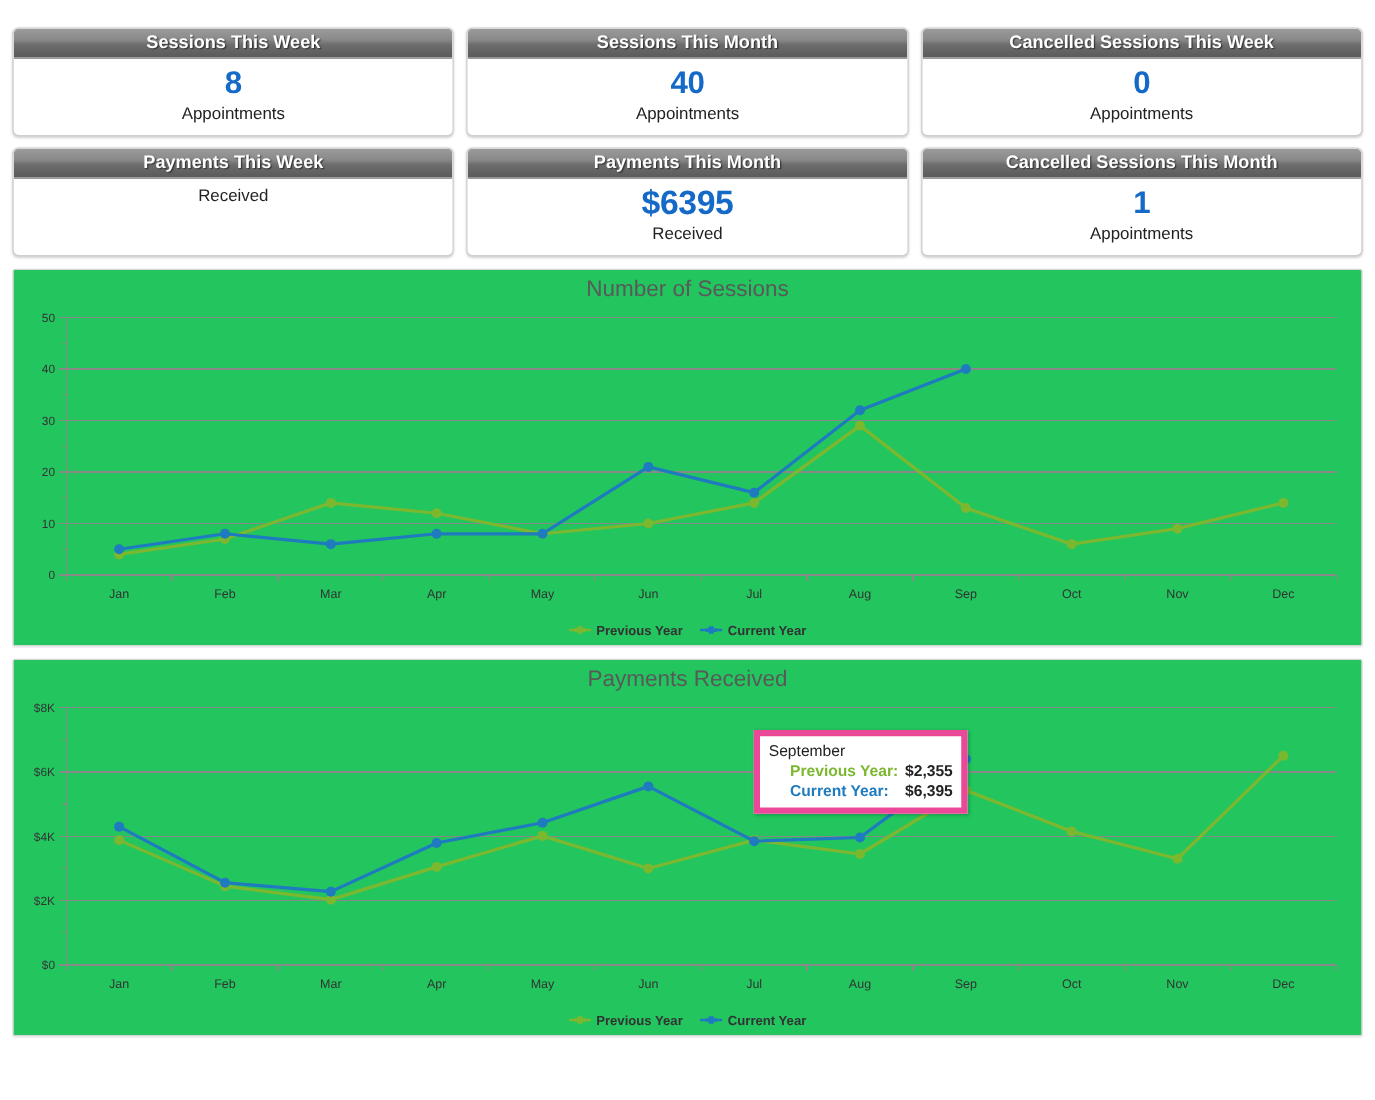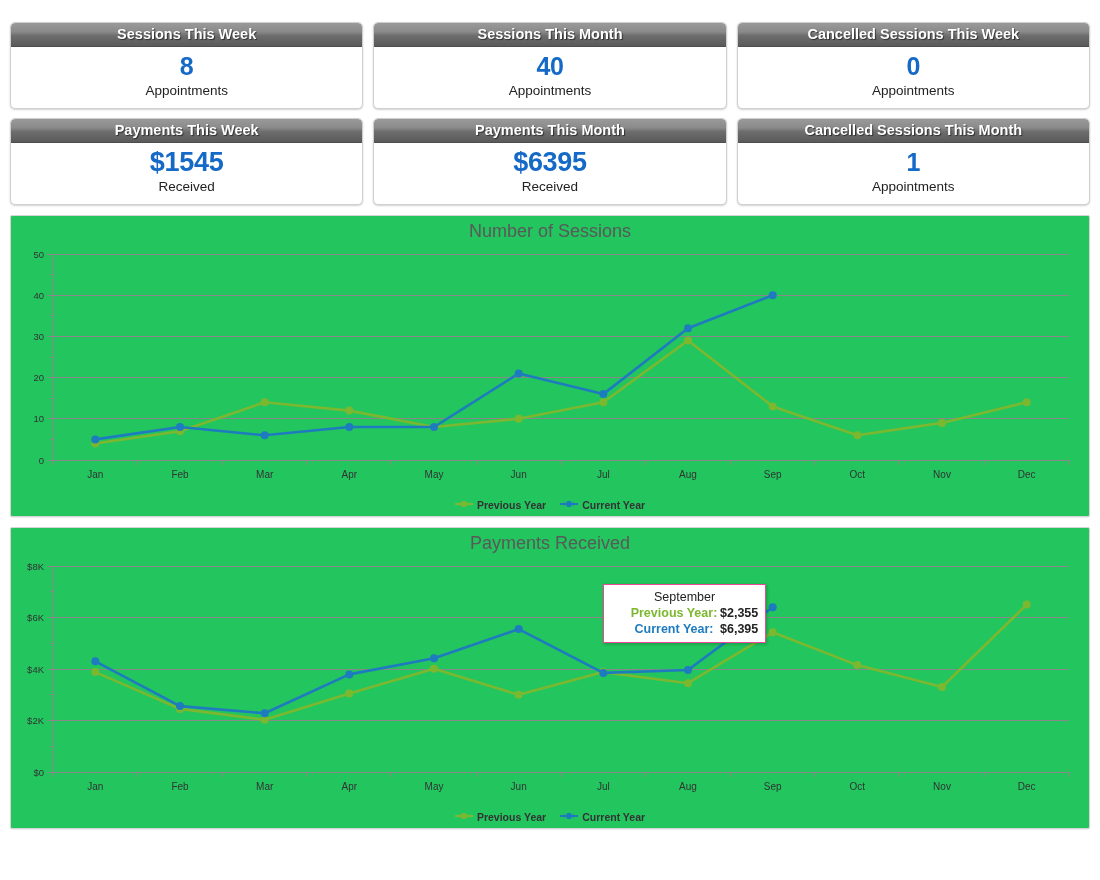--- a/index.html
+++ b/index.html
@@ -77,28 +77,27 @@
     font-size: 10.5px;
     font-weight: bold;
     color: #333333;
   }
   .legend-item { display: flex; align-items: flex-start; gap: 4px; }
 
   
   .tooltip {
     position: absolute;
     background: #ffffff;
-    border: 1px solid #ec4899;
+    border: 5px solid #ec4899;
     box-shadow: 1px 1px 3px rgba(0,0,0,0.25);
     padding: 4px 7px 5px 7px;
     font-size: 12.5px;
     line-height: 16px;
     white-space: nowrap;
     z-index: 20;
-    text-align: center;
   }
   .tt-title { color: #222222; }
   .tt-row { display: flex; }
   .tt-key { width: 92px; font-weight: bold; padding-left: 17px; }
   .tt-key.prev { color: #7cb82f; }
   .tt-key.curr { color: #1f7bbf; }
   .tt-val { color: #222222; font-weight: bold; }
 </style>
 </head>
 <body>
@@ -126,21 +125,20 @@
         <div class="kpi-value">0</div>
         <div class="kpi-label">Appointments</div>
       </div>
     </div>
   </div>
 
   <div class="kpi-row second">
     <div class="kpi-card">
       <div class="kpi-head">Payments This Week</div>
       <div class="kpi-body">
-        <div class="kpi-value money">$1545</div>
         <div class="kpi-label">Received</div>
       </div>
     </div>
     <div class="kpi-card">
       <div class="kpi-head">Payments This Month</div>
       <div class="kpi-body">
         <div class="kpi-value money">$6395</div>
         <div class="kpi-label">Received</div>
       </div>
     </div>

